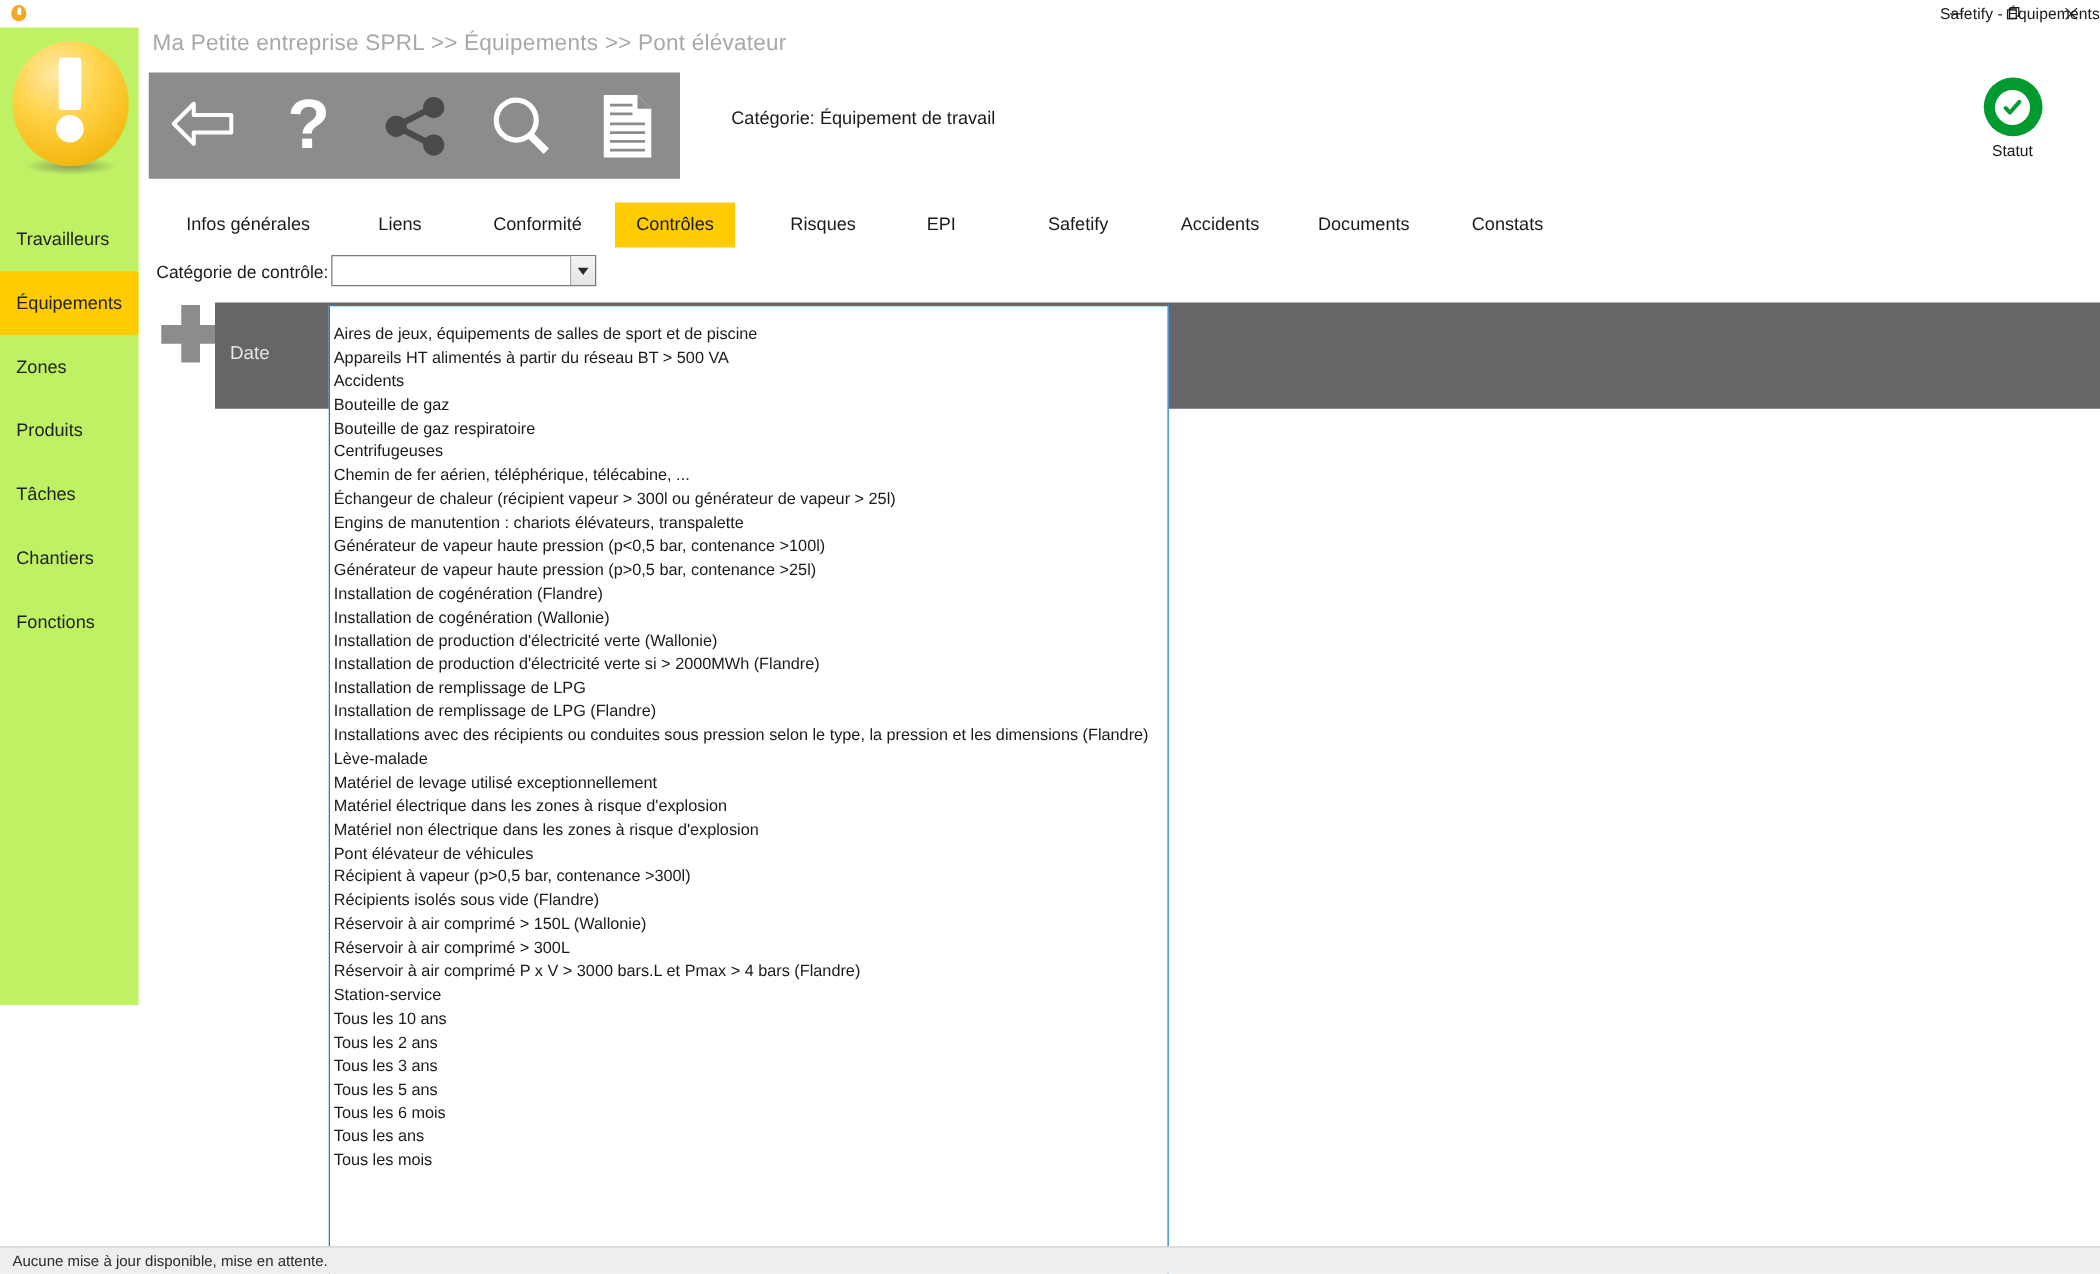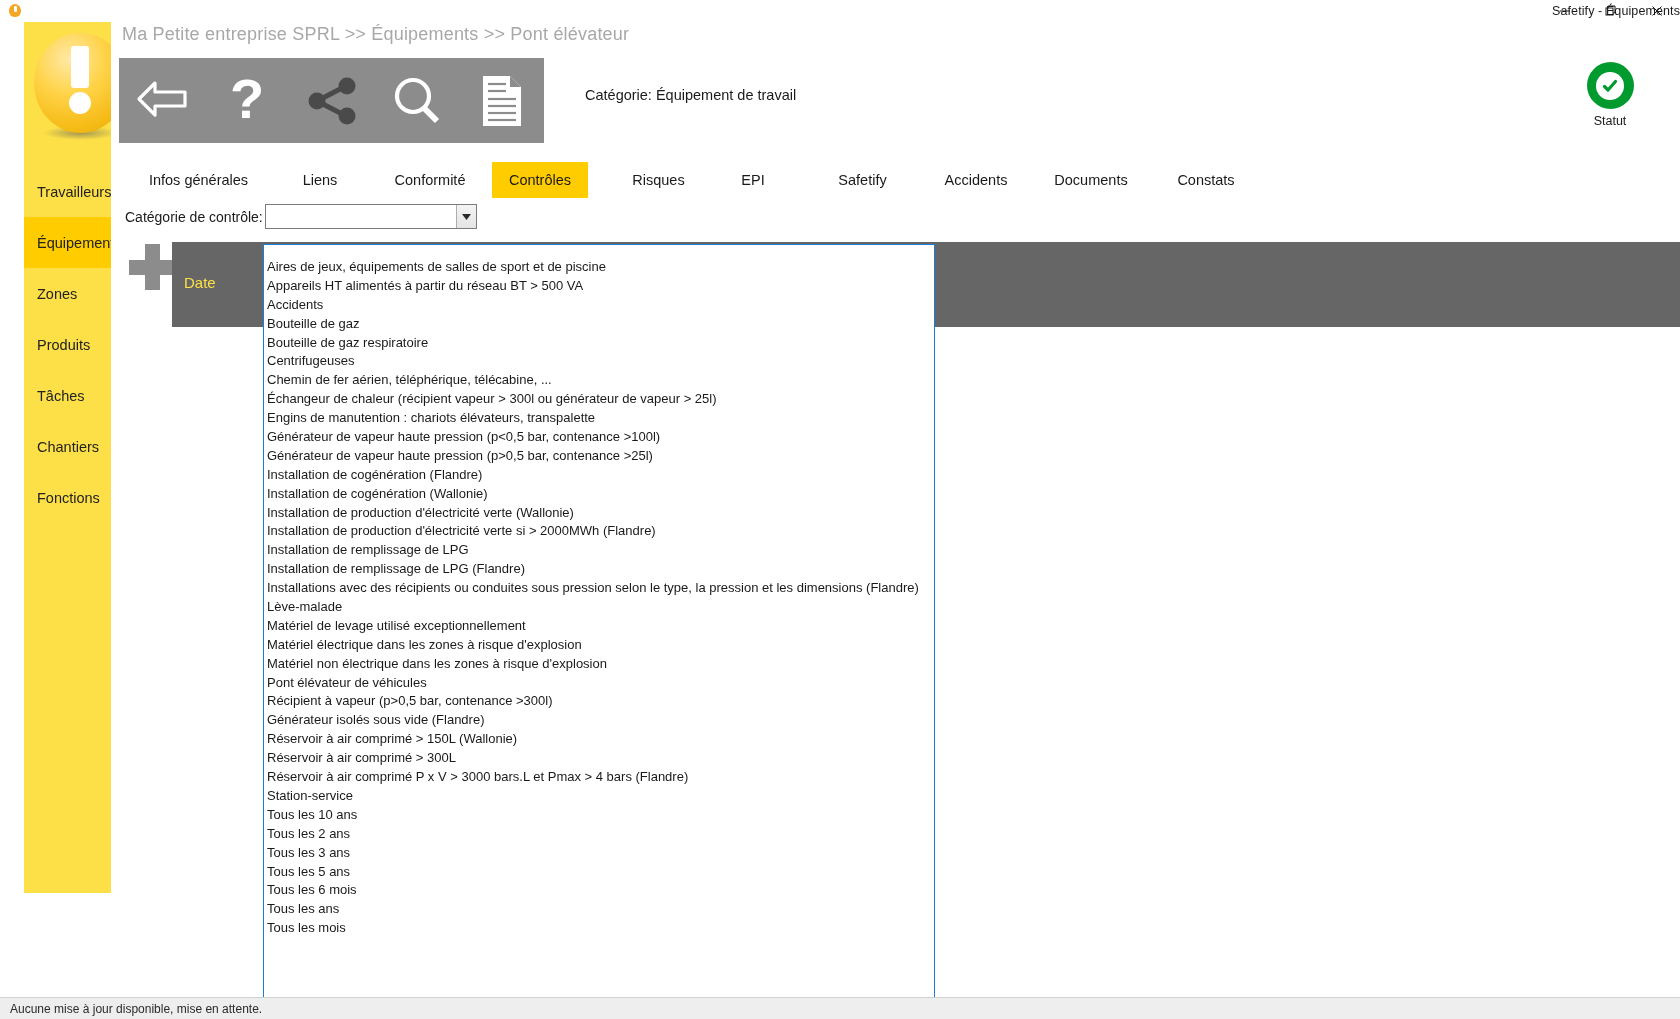--- a/index.html
+++ b/index.html
@@ -35,23 +35,22 @@
     position: absolute; right: 0; top: 0; height: 22px;
     display: flex;
   }
   #winbtns .wb {
     width: 46px; height: 22px; display: flex; align-items: center; justify-content: center;
   }
   #winbtns .wb svg { display: block; }
 
   
   #sidebar {
-    position: absolute; left: 0; top: 22px; width: 111px; height: 871px;
-    background: #fde047;
-    margin-left: 24px;
+    position: absolute; left: 0; top: 22px; width: 111px; height: 782px;
+    background: #bef264;
   }
   #logo {
     position: absolute; left: 3px; top: 6px; width: 105px; height: 132px;
   }
   #logo .ellipse-shadow {
     position: absolute; left: 16px; top: 98px; width: 75px; height: 14px;
     background: radial-gradient(ellipse at center, rgba(90,90,90,.55) 0%, rgba(160,160,160,0) 70%);
     border-radius: 50%;
   }
   #logo .ball {
@@ -149,21 +148,21 @@
   }
   #plus-btn .h { position: absolute; left: 0; top: 16px; width: 46px; height: 15px; background: #8c8c8c; }
   #plus-btn .v { position: absolute; left: 16px; top: 0; width: 15px; height: 46px; background: #8c8c8c; }
 
   #table-header {
     position: absolute; left: 61px; top: 220px; right: 0; height: 85px;
     background: #666666;
   }
   #table-header .th-date {
     position: absolute; left: 12px; top: 32px;
-    font-size: 15px; color: #fde047;
+    font-size: 15px; color: #e5e5e5;
   }
 
   
   #dropdown {
     position: absolute; left: 152px; top: 222px; width: 672px; height: 910px;
     background: #ffffff;
     border: 1px solid #1a7fd4;
     overflow: hidden;
   }
   #dd-inner { padding-top: 13px; }
@@ -386,21 +385,21 @@
         <div class="dd-item">Installation de production d'électricité verte si &gt; 2000MWh (Flandre)</div>
         <div class="dd-item">Installation de remplissage de LPG</div>
         <div class="dd-item">Installation de remplissage de LPG (Flandre)</div>
         <div class="dd-item">Installations avec des récipients ou conduites sous pression selon le type, la pression et les dimensions (Flandre)</div>
         <div class="dd-item">Lève-malade</div>
         <div class="dd-item">Matériel de levage utilisé exceptionnellement</div>
         <div class="dd-item">Matériel électrique dans les zones à risque d'explosion</div>
         <div class="dd-item">Matériel non électrique dans les zones à risque d'explosion</div>
         <div class="dd-item">Pont élévateur de véhicules</div>
         <div class="dd-item">Récipient à vapeur (p&gt;0,5 bar, contenance &gt;300l)</div>
-        <div class="dd-item">Générateur isolés sous vide (Flandre)</div>
+        <div class="dd-item">Récipients isolés sous vide (Flandre)</div>
         <div class="dd-item">Réservoir à air comprimé &gt; 150L (Wallonie)</div>
         <div class="dd-item">Réservoir à air comprimé &gt; 300L</div>
         <div class="dd-item">Réservoir à air comprimé P x V &gt; 3000 bars.L et Pmax &gt; 4 bars (Flandre)</div>
         <div class="dd-item">Station-service</div>
         <div class="dd-item">Tous les 10 ans</div>
         <div class="dd-item">Tous les 2 ans</div>
         <div class="dd-item">Tous les 3 ans</div>
         <div class="dd-item">Tous les 5 ans</div>
         <div class="dd-item">Tous les 6 mois</div>
         <div class="dd-item">Tous les ans</div>

